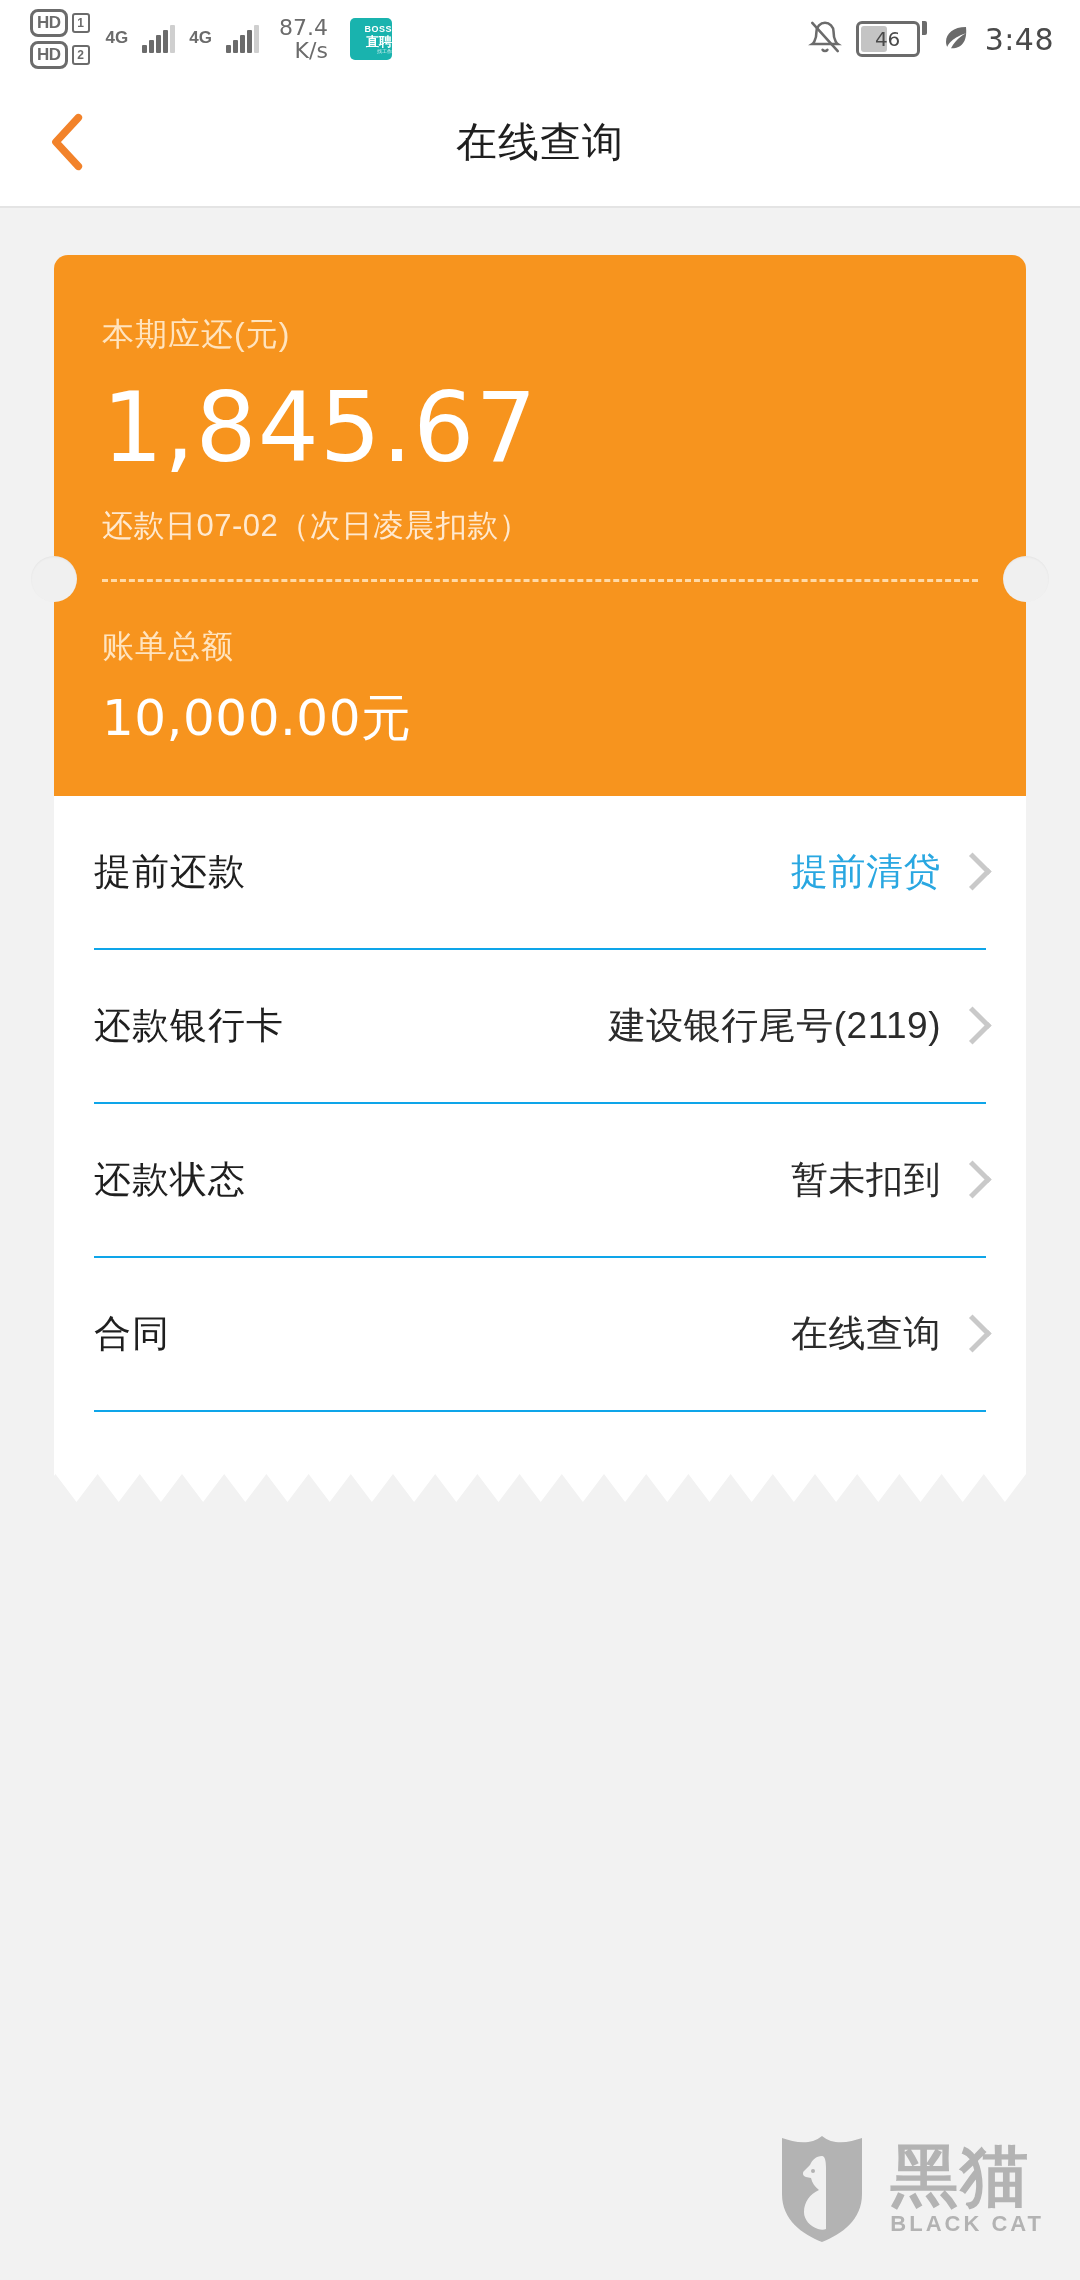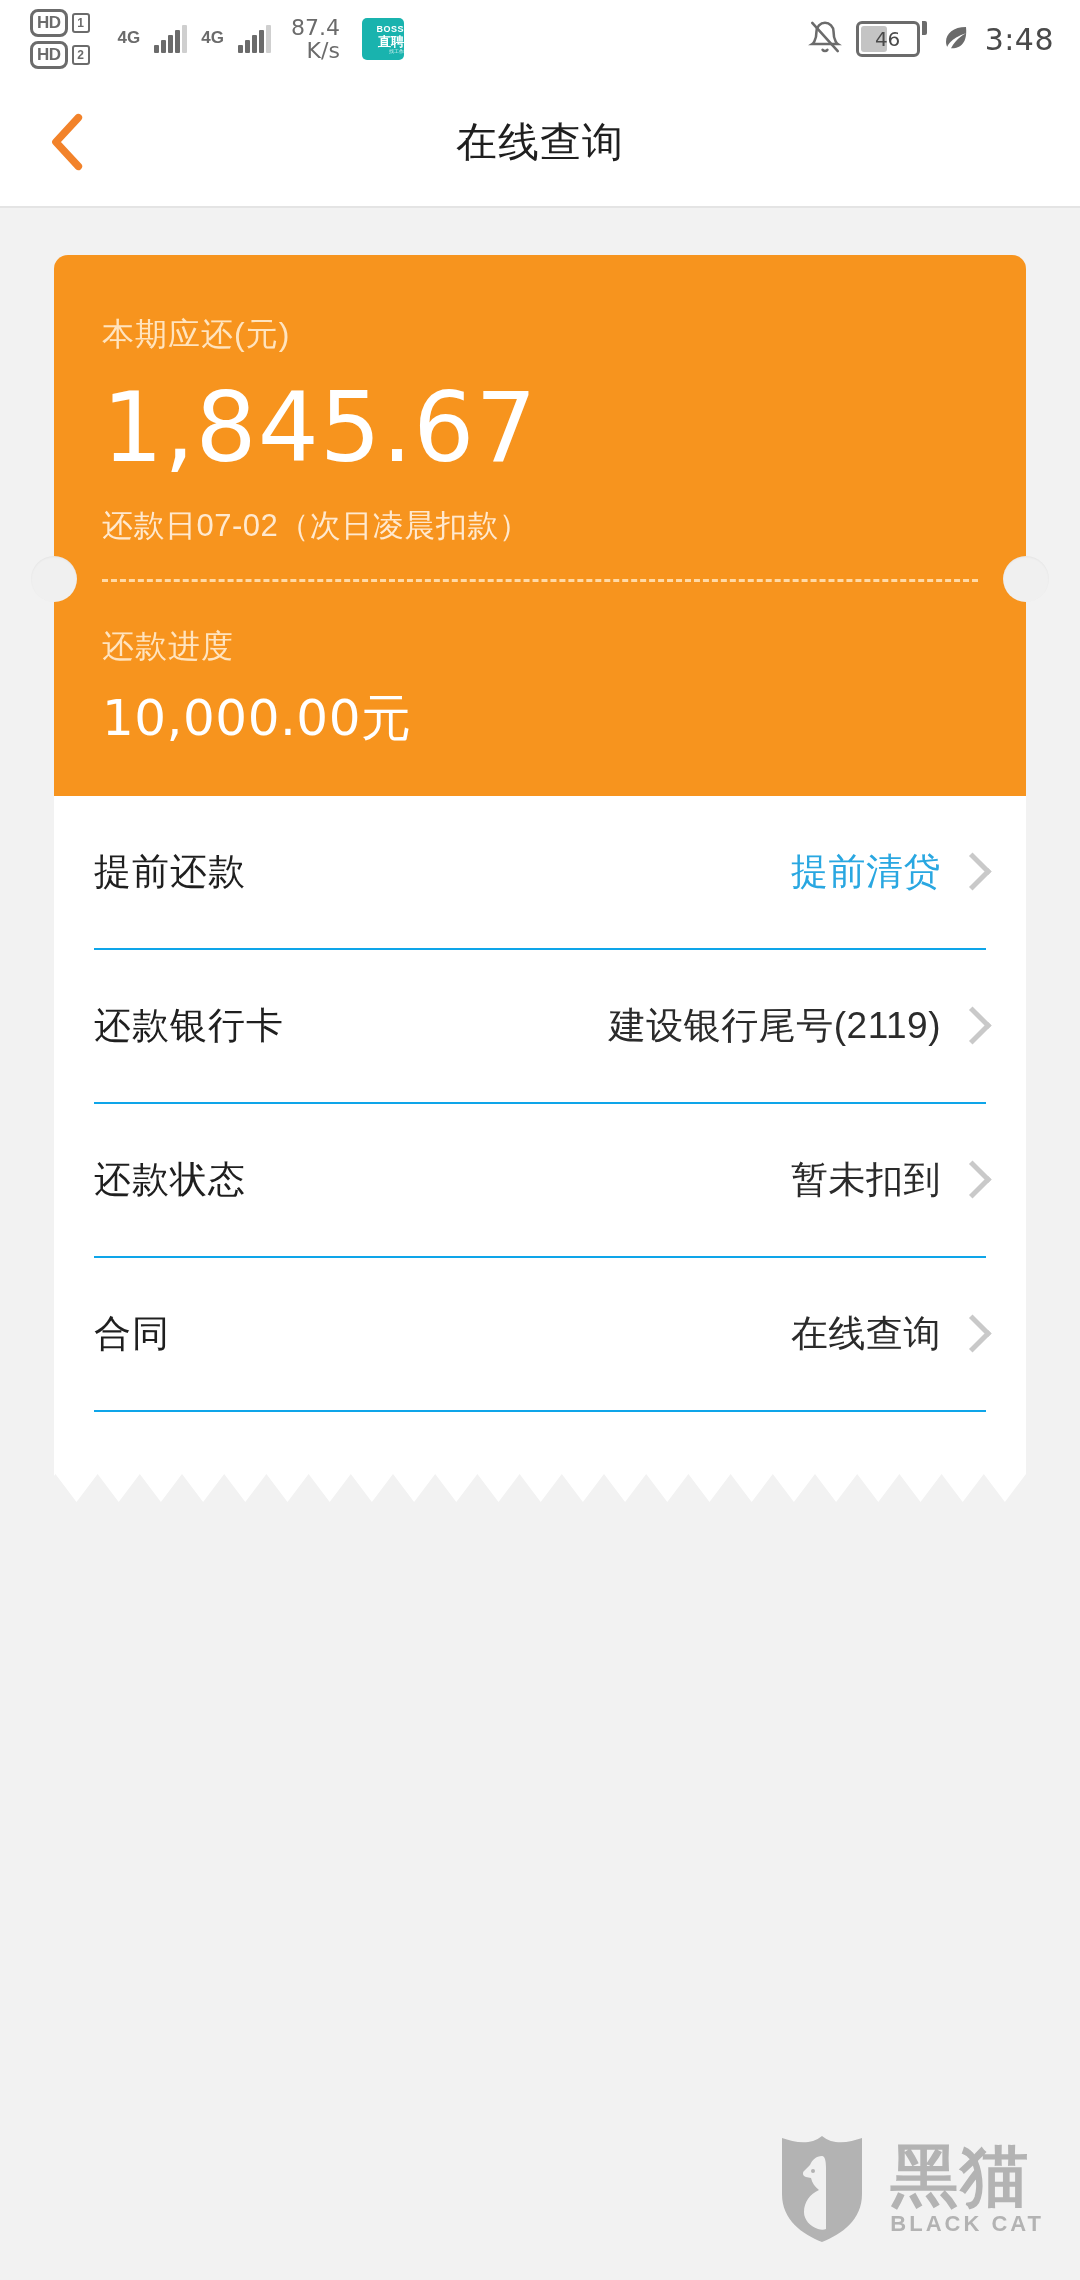--- a/index.html
+++ b/index.html
@@ -30,21 +30,21 @@
   }
   .sb-left {
     display: flex;
     align-items: center;
     gap: 10px;
   }
   .hd-stack {
     display: flex;
     flex-direction: column;
     gap: 4px;
-    margin-right: 14px;
+    margin-right: 2px;
   }
   .hd-row {
     display: flex;
     align-items: center;
     gap: 4px;
   }
   .hd-badge {
     border: 3px solid #6b6b6b;
     border-radius: 8px;
     color: #6b6b6b;
@@ -456,21 +456,21 @@
   </div>
 
   <div class="perf-wrap">
     <div class="notch left"></div>
     <div class="dashed"></div>
     <div class="notch right"></div>
   </div>
 
   <div class="ticket-stats">
     <div class="stat total">
-      <span class="stat-label">还款进度</span>
+      <span class="stat-label">账单总额</span>
       <span class="stat-value">10,000.00元</span>
     </div>
   </div>
 
   <div class="ticket-list">
 
     <div class="row">
       <span class="row-label">提前还款</span>
       <span class="row-right">
         <span class="row-value link">提前清贷</span>

